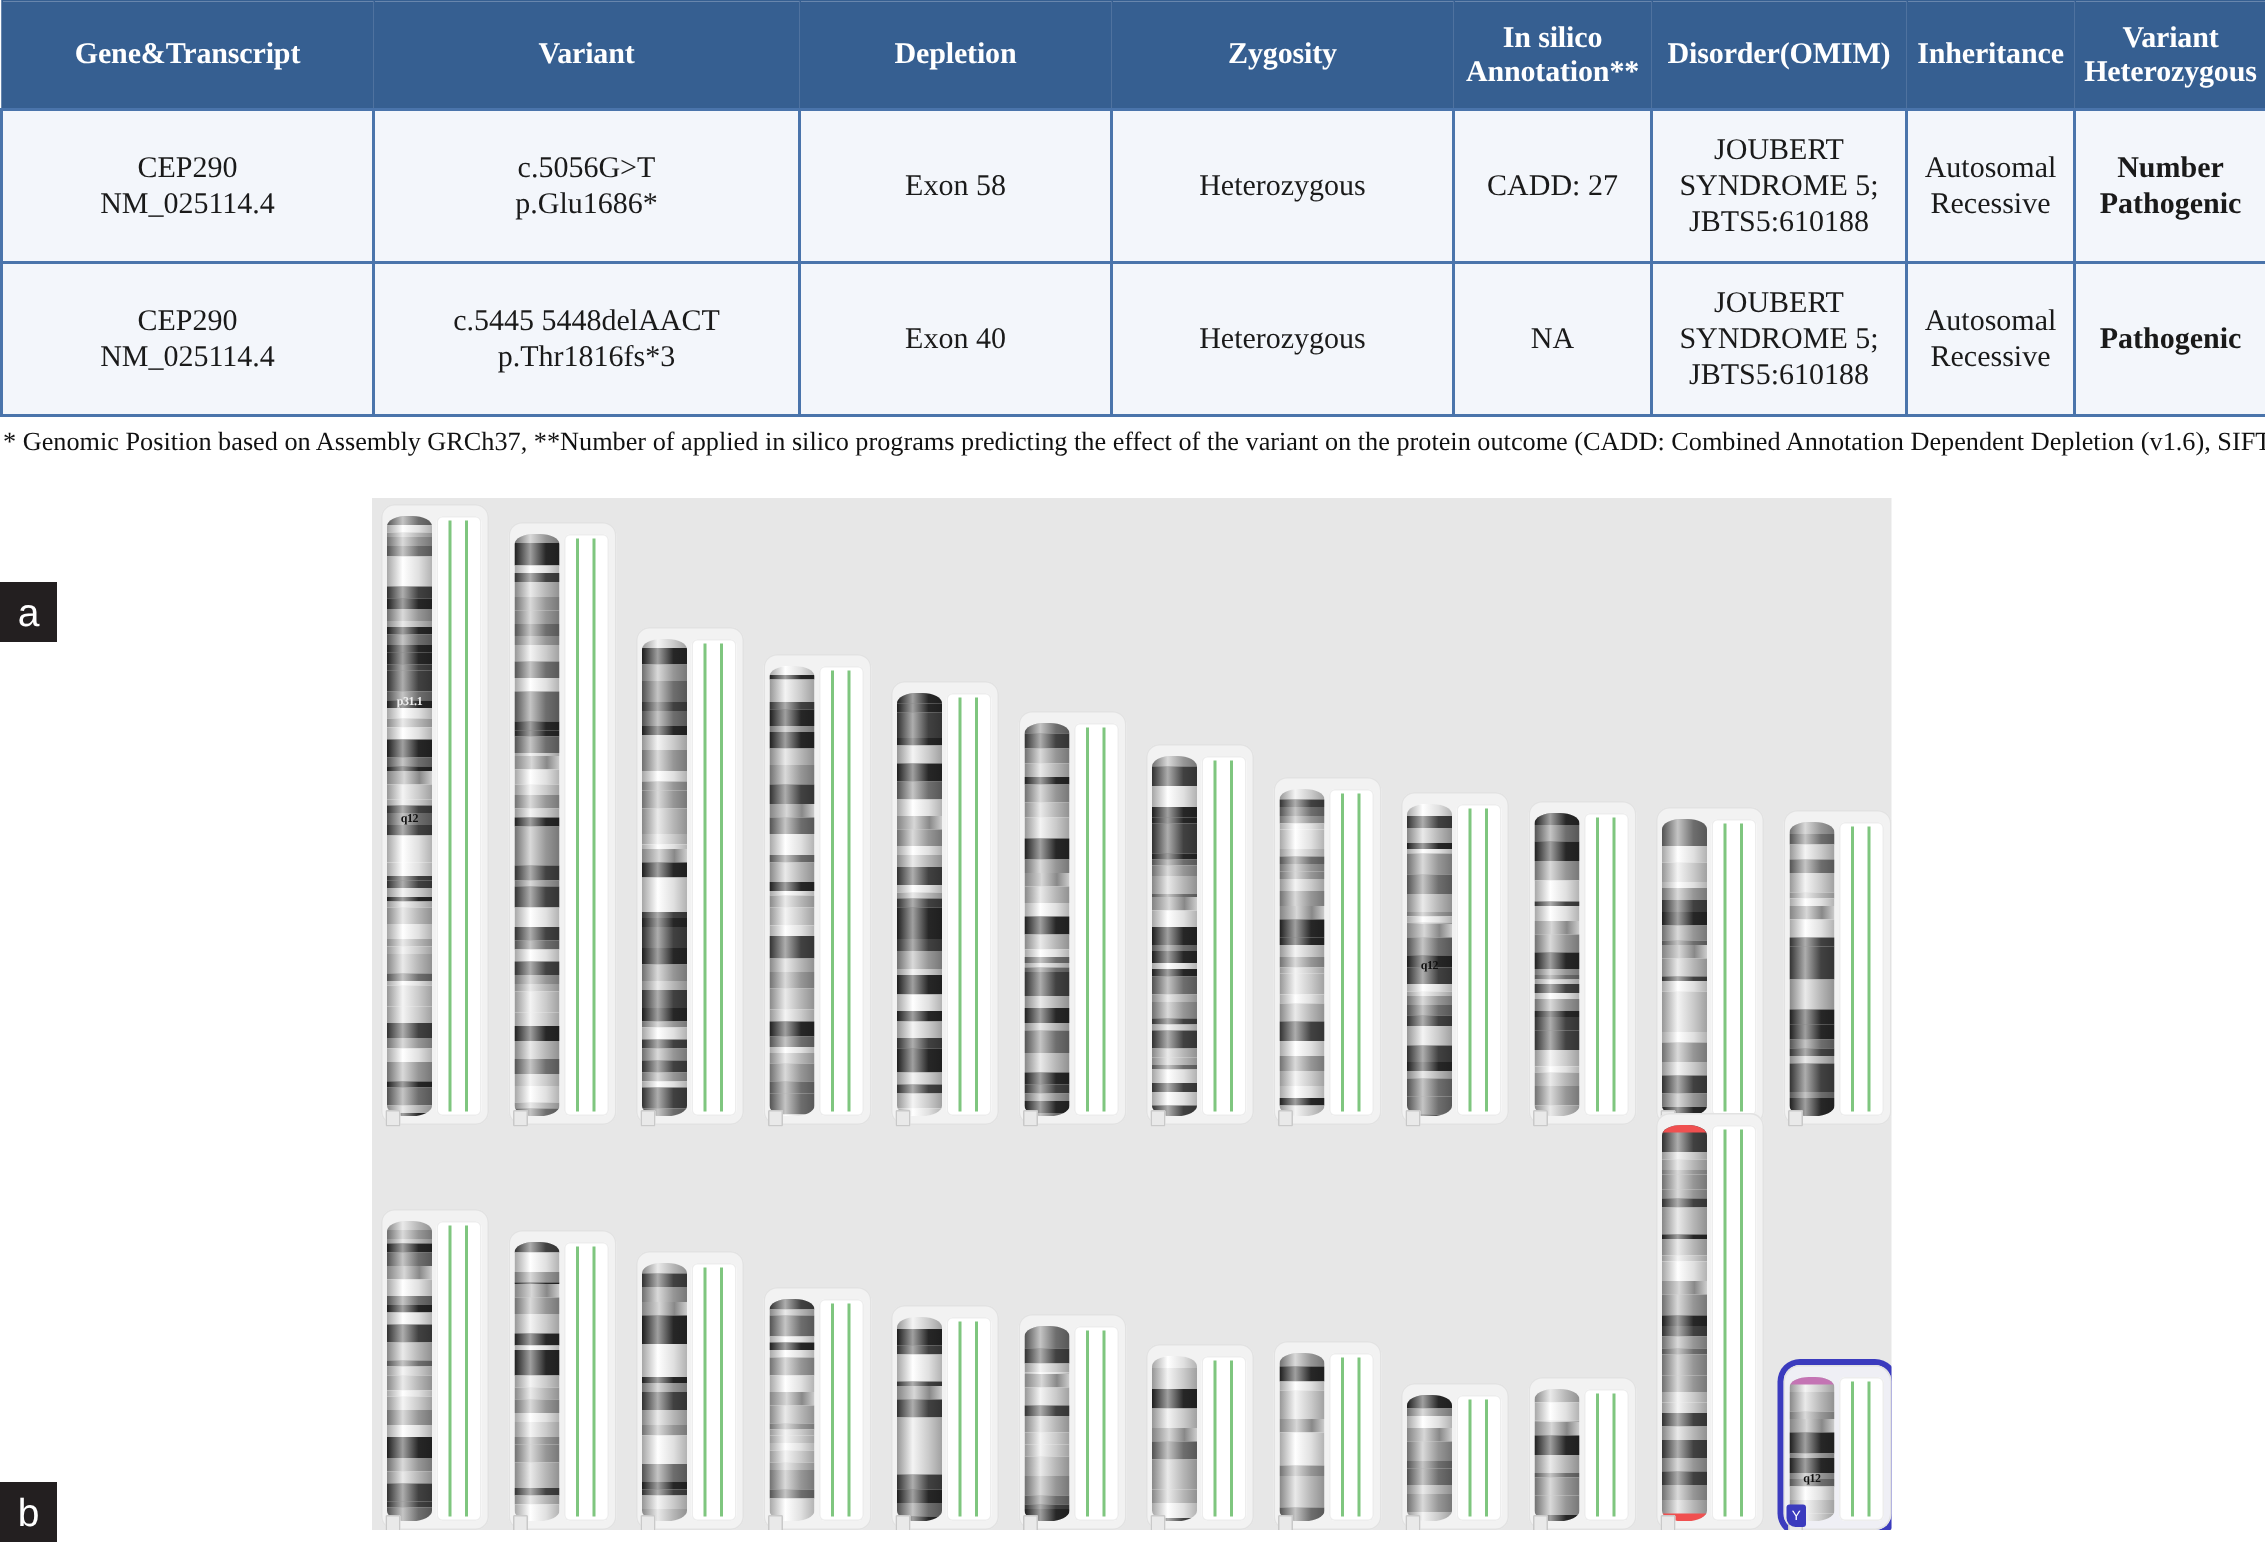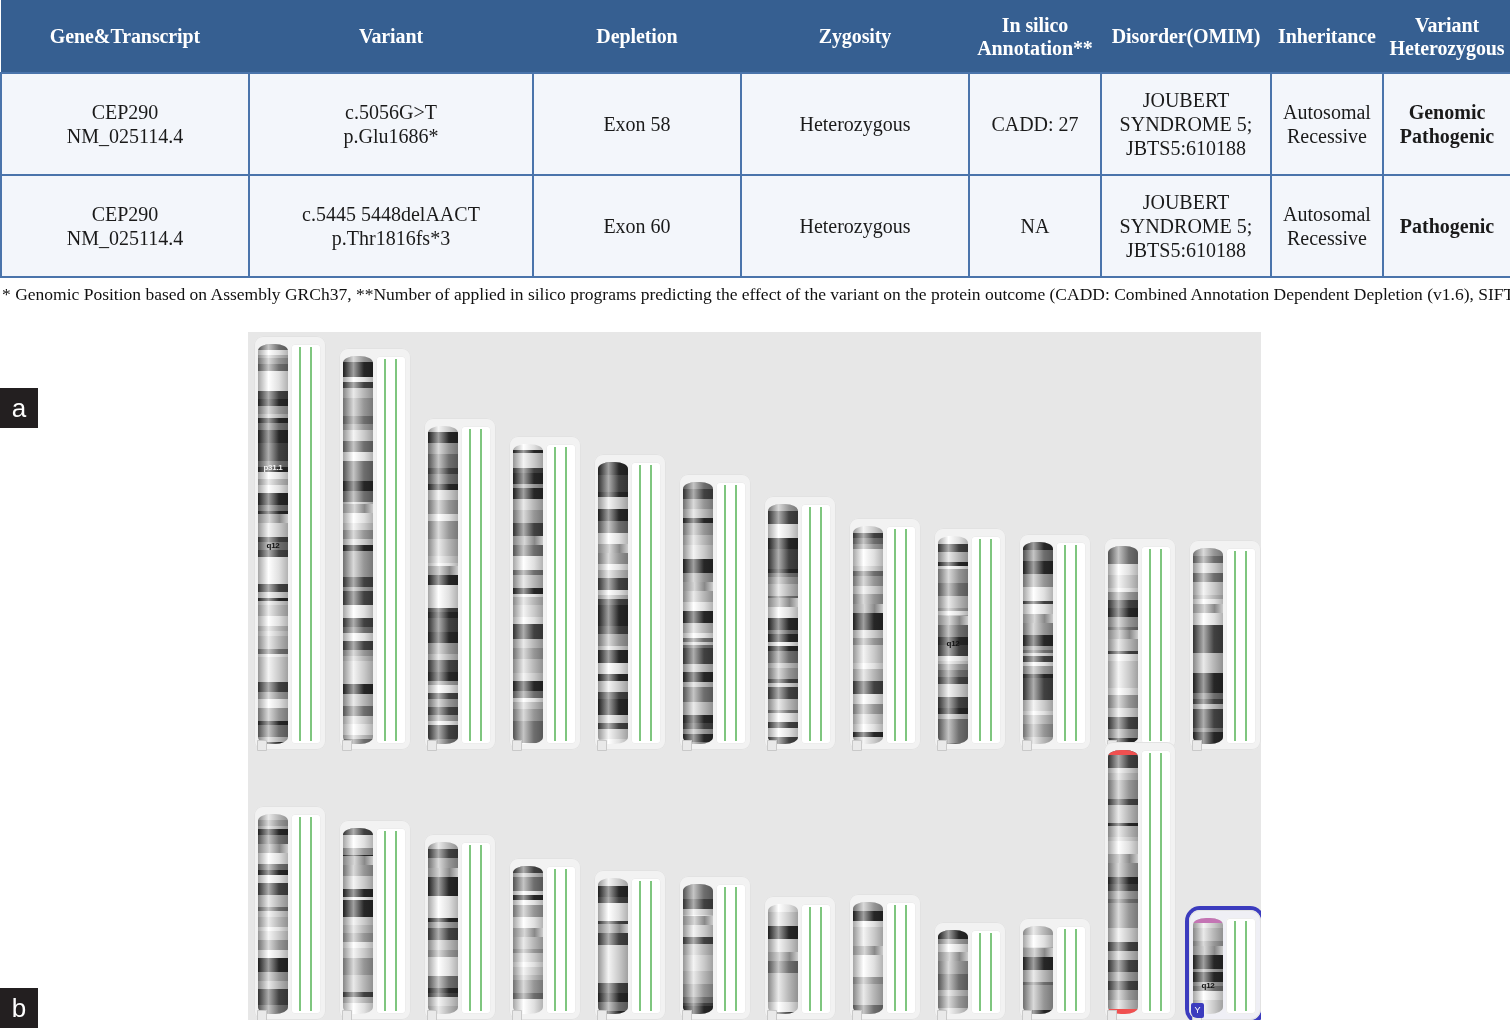--- a/index.html
+++ b/index.html
@@ -132,21 +132,21 @@
     background:#e9e9e9;box-shadow:inset 0 0 0 1px #c9c9c9;border-radius:1px;
   }
   .tel-red{position:absolute;left:0;right:0;height:5px;background:#f05050;}
   .tel-red.top{top:0;border-radius:13px 13px 0 0/8px 8px 0 0;}
   .tel-red.bot{bottom:0;border-radius:0 0 13px 13px/0 0 8px 8px;}
   .tel-pink{position:absolute;left:0;right:0;top:0;height:5px;background:#c474b4;
     border-radius:13px 13px 0 0/8px 8px 0 0;}
 
   .band-label{
     position:absolute;left:0;right:0;
-    font-family:Liberation Sans, sans-serif;
+    font-family:Liberation Serif, serif;
     font-size:8px;font-weight:bold;text-align:center;
     color:#111;letter-spacing:-0.3px;
   }
   .band-label.onDark{color:#f0f0f0;}
 
   
   .chrom.selected{
     box-shadow:0 0 0 4px #3b3bbe, inset 0 0 0 1px #e2e2e2;
     background:#efeff5;
     border-radius:11px;
@@ -206,34 +206,34 @@
       <td>
         <span class="cell-line">JOUBERT</span>
         <span class="cell-line">SYNDROME 5;</span>
         <span class="cell-line">JBTS5:610188</span>
       </td>
       <td>
         <span class="cell-line">Autosomal</span>
         <span class="cell-line">Recessive</span>
       </td>
       <td class="cls-red">
-        <span class="cell-line">Genomic</span>
+        <span class="cell-line">Number</span>
         <span class="cell-line">Pathogenic</span>
       </td>
     </tr>
     <tr>
       <td>
         <span class="cell-line">CEP290</span>
         <span class="cell-line">NM_025114.4</span>
       </td>
       <td>
         <span class="cell-line">c.5445  5448delAACT</span>
         <span class="cell-line">p.Thr1816fs*3</span>
       </td>
-      <td>Exon 60</td>
+      <td>Exon 40</td>
       <td>Heterozygous</td>
       <td>NA</td>
       <td>
         <span class="cell-line">JOUBERT</span>
         <span class="cell-line">SYNDROME 5;</span>
         <span class="cell-line">JBTS5:610188</span>
       </td>
       <td>
         <span class="cell-line">Autosomal</span>
         <span class="cell-line">Recessive</span>

